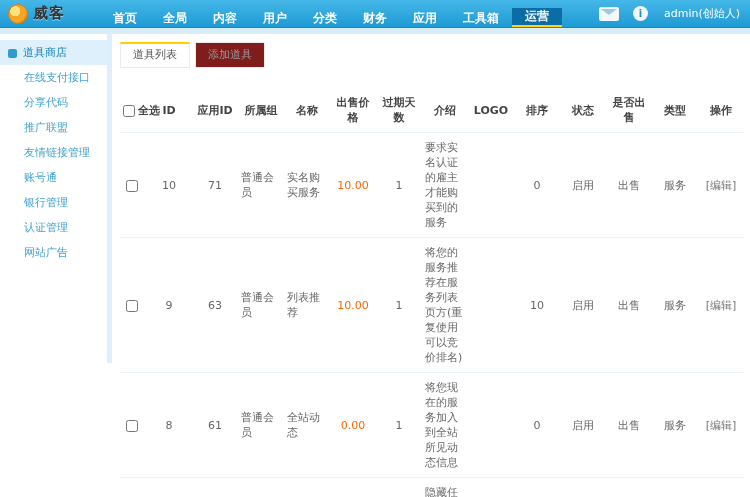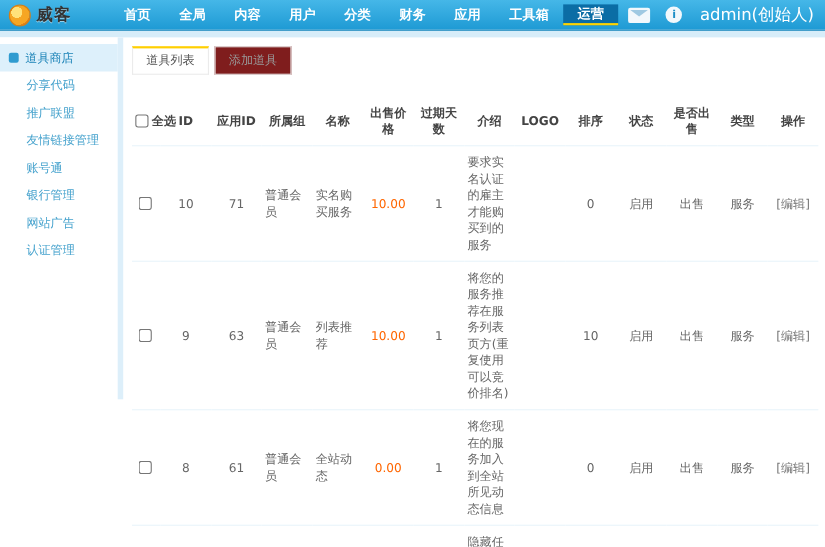--- a/index.html
+++ b/index.html
@@ -8,32 +8,32 @@
 
   
   .topbar { height:28px; background:linear-gradient(#45b7e8,#1e9ad4);
     display:flex; align-items:stretch; position:relative; border-bottom:1px solid #1787be; }
   .logo { display:flex; align-items:center; padding:0 10px 0 8px; min-width:100px; }
   .logo-icon { width:20px; height:20px; border-radius:50%;
     background:radial-gradient(circle at 35% 35%, #ffe27a 0 30%, #f6a623 31% 70%, #e2831a 71%);
     border:1px solid #d87f12; margin-right:5px; }
   .logo-text { font-size:15px; font-weight:bold; color:#333; letter-spacing:1px;
     text-shadow:0 1px 0 rgba(255,255,255,.5); }
-  .nav { display:flex; align-items:center; }
+  .nav { display:flex; align-items:flex-end; }
   .nav-item { display:flex; align-items:center; padding:0 13px; color:#fff;
     font-size:12px; font-weight:bold; text-decoration:none; cursor:pointer; }
   .nav-item.active { background:#0b6da5; border-bottom:2px solid #ffd400; }
   .topbar-right { margin-left:auto; display:flex; align-items:center; padding-right:10px; }
   .msg-icon { width:20px; height:14px; background:#f2f8fc; border-radius:2px; margin-right:14px;
     position:relative; cursor:pointer; }
   .msg-icon:before { content:""; position:absolute; left:2px; top:2px; border-left:8px solid transparent;
     border-right:8px solid transparent; border-top:6px solid #9fc9e2; }
   .info-icon { width:15px; height:15px; border-radius:50%; background:#f2f8fc; color:#1e8fc6;
     font-weight:bold; font-size:10px; text-align:center; line-height:15px; margin-right:16px; cursor:pointer; }
-  .user-label { color:#fff; font-size:15px; cursor:pointer; }
+  .user-label { color:#fff; font-size:11px; cursor:pointer; }
 
   
   .subbar { height:6px; background:#d7edf9; }
   .layout { display:flex; height:329px; }
   .sidebar { width:112px; background:#fff; border-right:5px solid #ddeffa; padding-top:6px; flex-shrink:0; }
   .side-item { height:25px; line-height:25px; padding-left:24px; color:#45a2cd; cursor:pointer;
     white-space:nowrap; }
   .side-item .side-bullet { display:none; }
   .side-item.active { background:#ddf0fb; color:#1d84b8; padding-left:8px; }
   .side-item.active .side-bullet { display:inline-block; width:9px; height:9px; border-radius:2px;
@@ -101,20 +101,23 @@
 
 <div class="subbar"></div>
 
 <div class="layout">
   <div class="sidebar">
 
       <div class="side-item active">
         <span class="side-bullet"></span><span>道具商店</span>
       </div>
 
+      <div class="side-item">
+        <span>在线支付接口</span>
+      </div>
 
 
       <div class="side-item">
         <span>分享代码</span>
       </div>
 
       <div class="side-item">
         <span>推广联盟</span>
       </div>
 
@@ -124,25 +127,25 @@
 
       <div class="side-item">
         <span>账号通</span>
       </div>
 
       <div class="side-item">
         <span>银行管理</span>
       </div>
 
       <div class="side-item">
+        <span>认证管理</span>
+      </div>
+
+      <div class="side-item">
         <span>网站广告</span>
-      </div>
-
-      <div class="side-item">
-        <span>认证管理</span>
       </div>
     </div>
 
   <div class="content">
     <div class="tabs">
 
         <a class="tab active">道具列表</a>
 
         <a class="tab">添加道具</a>
       </div>

